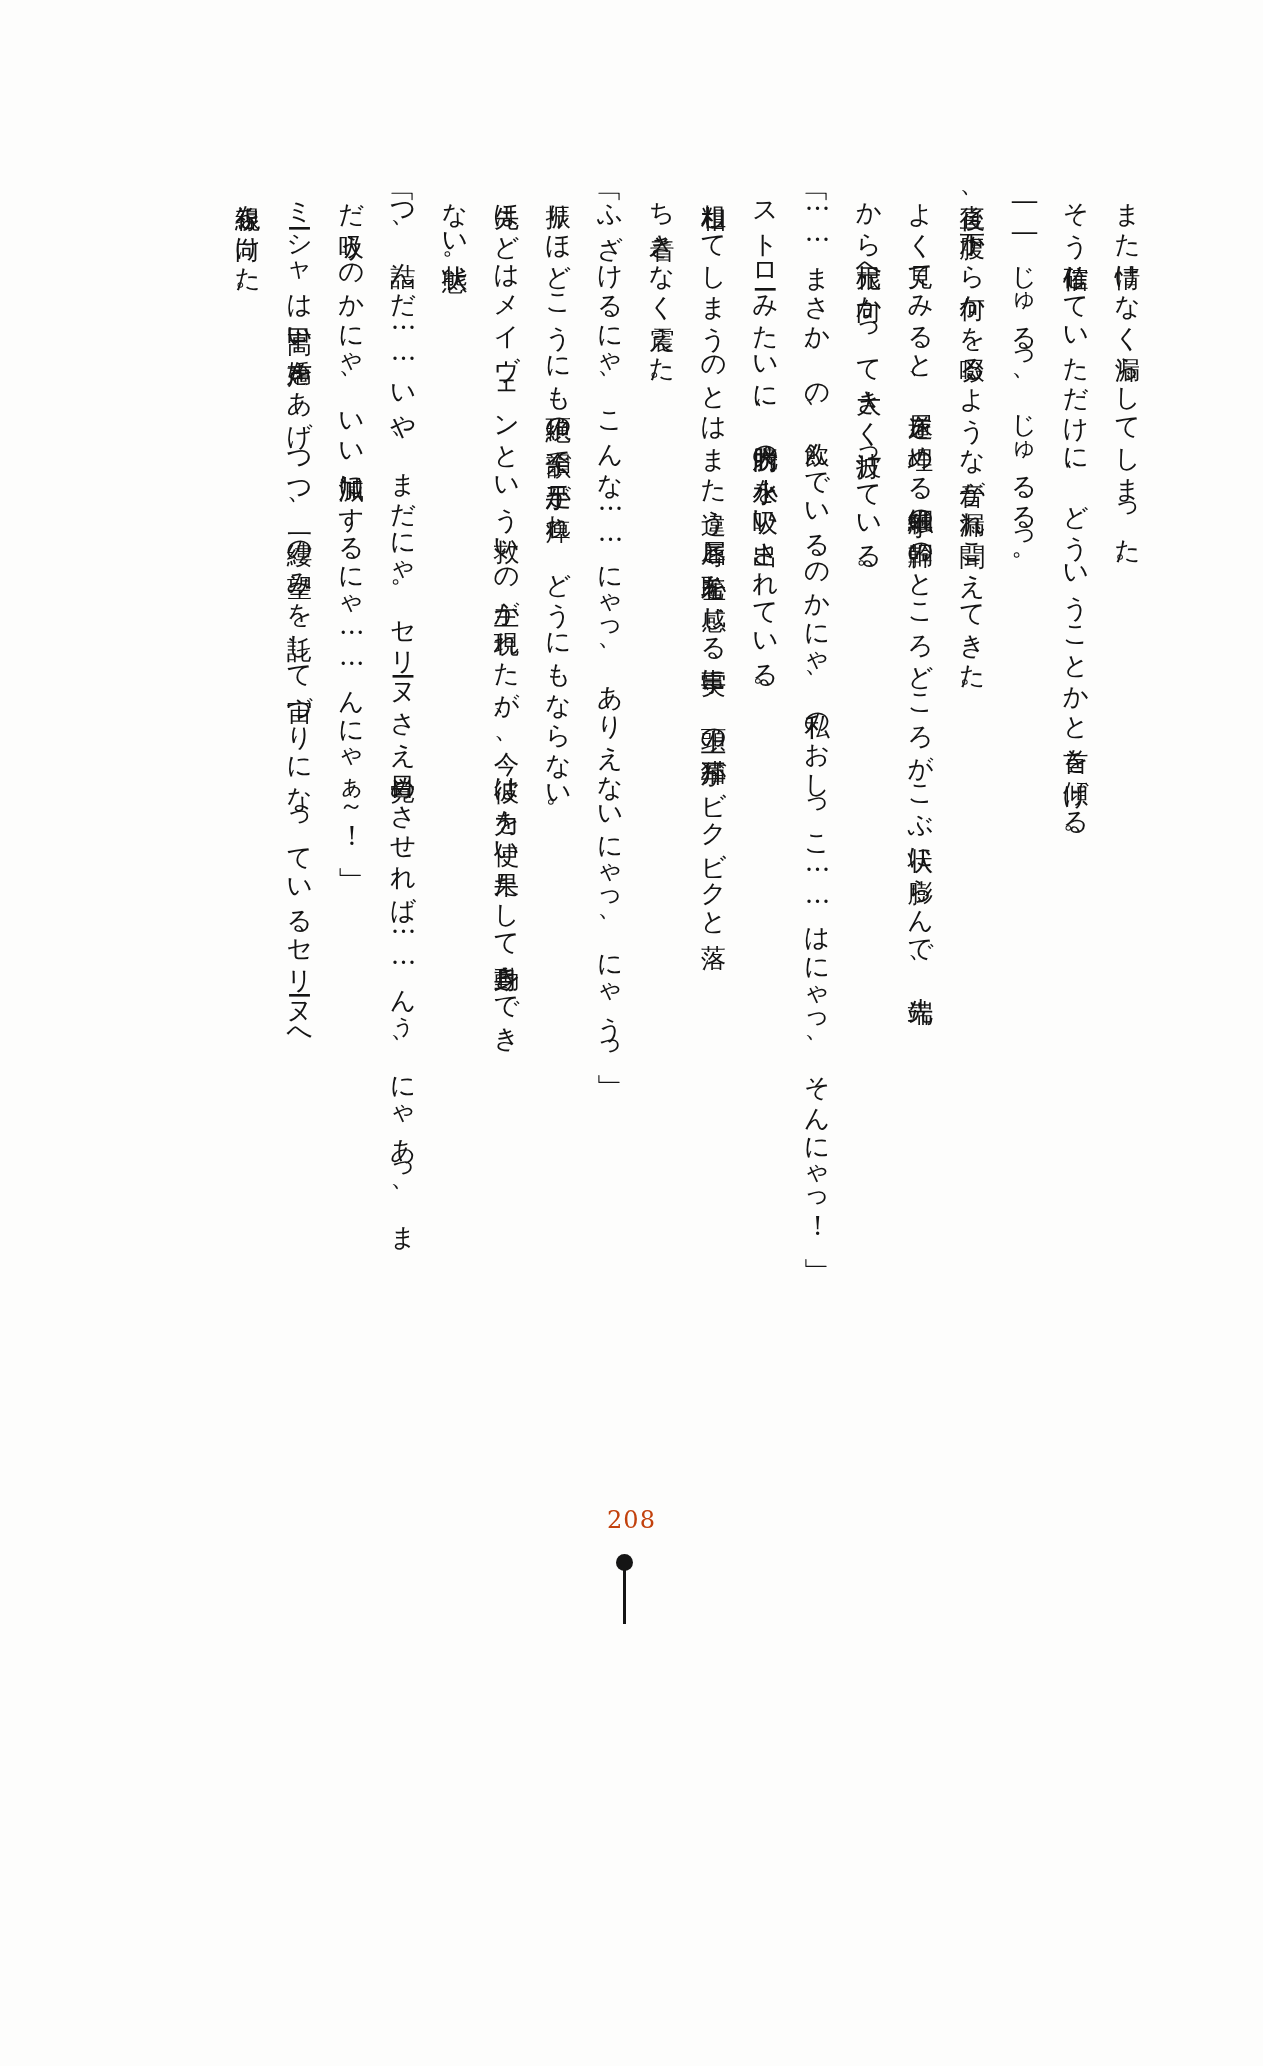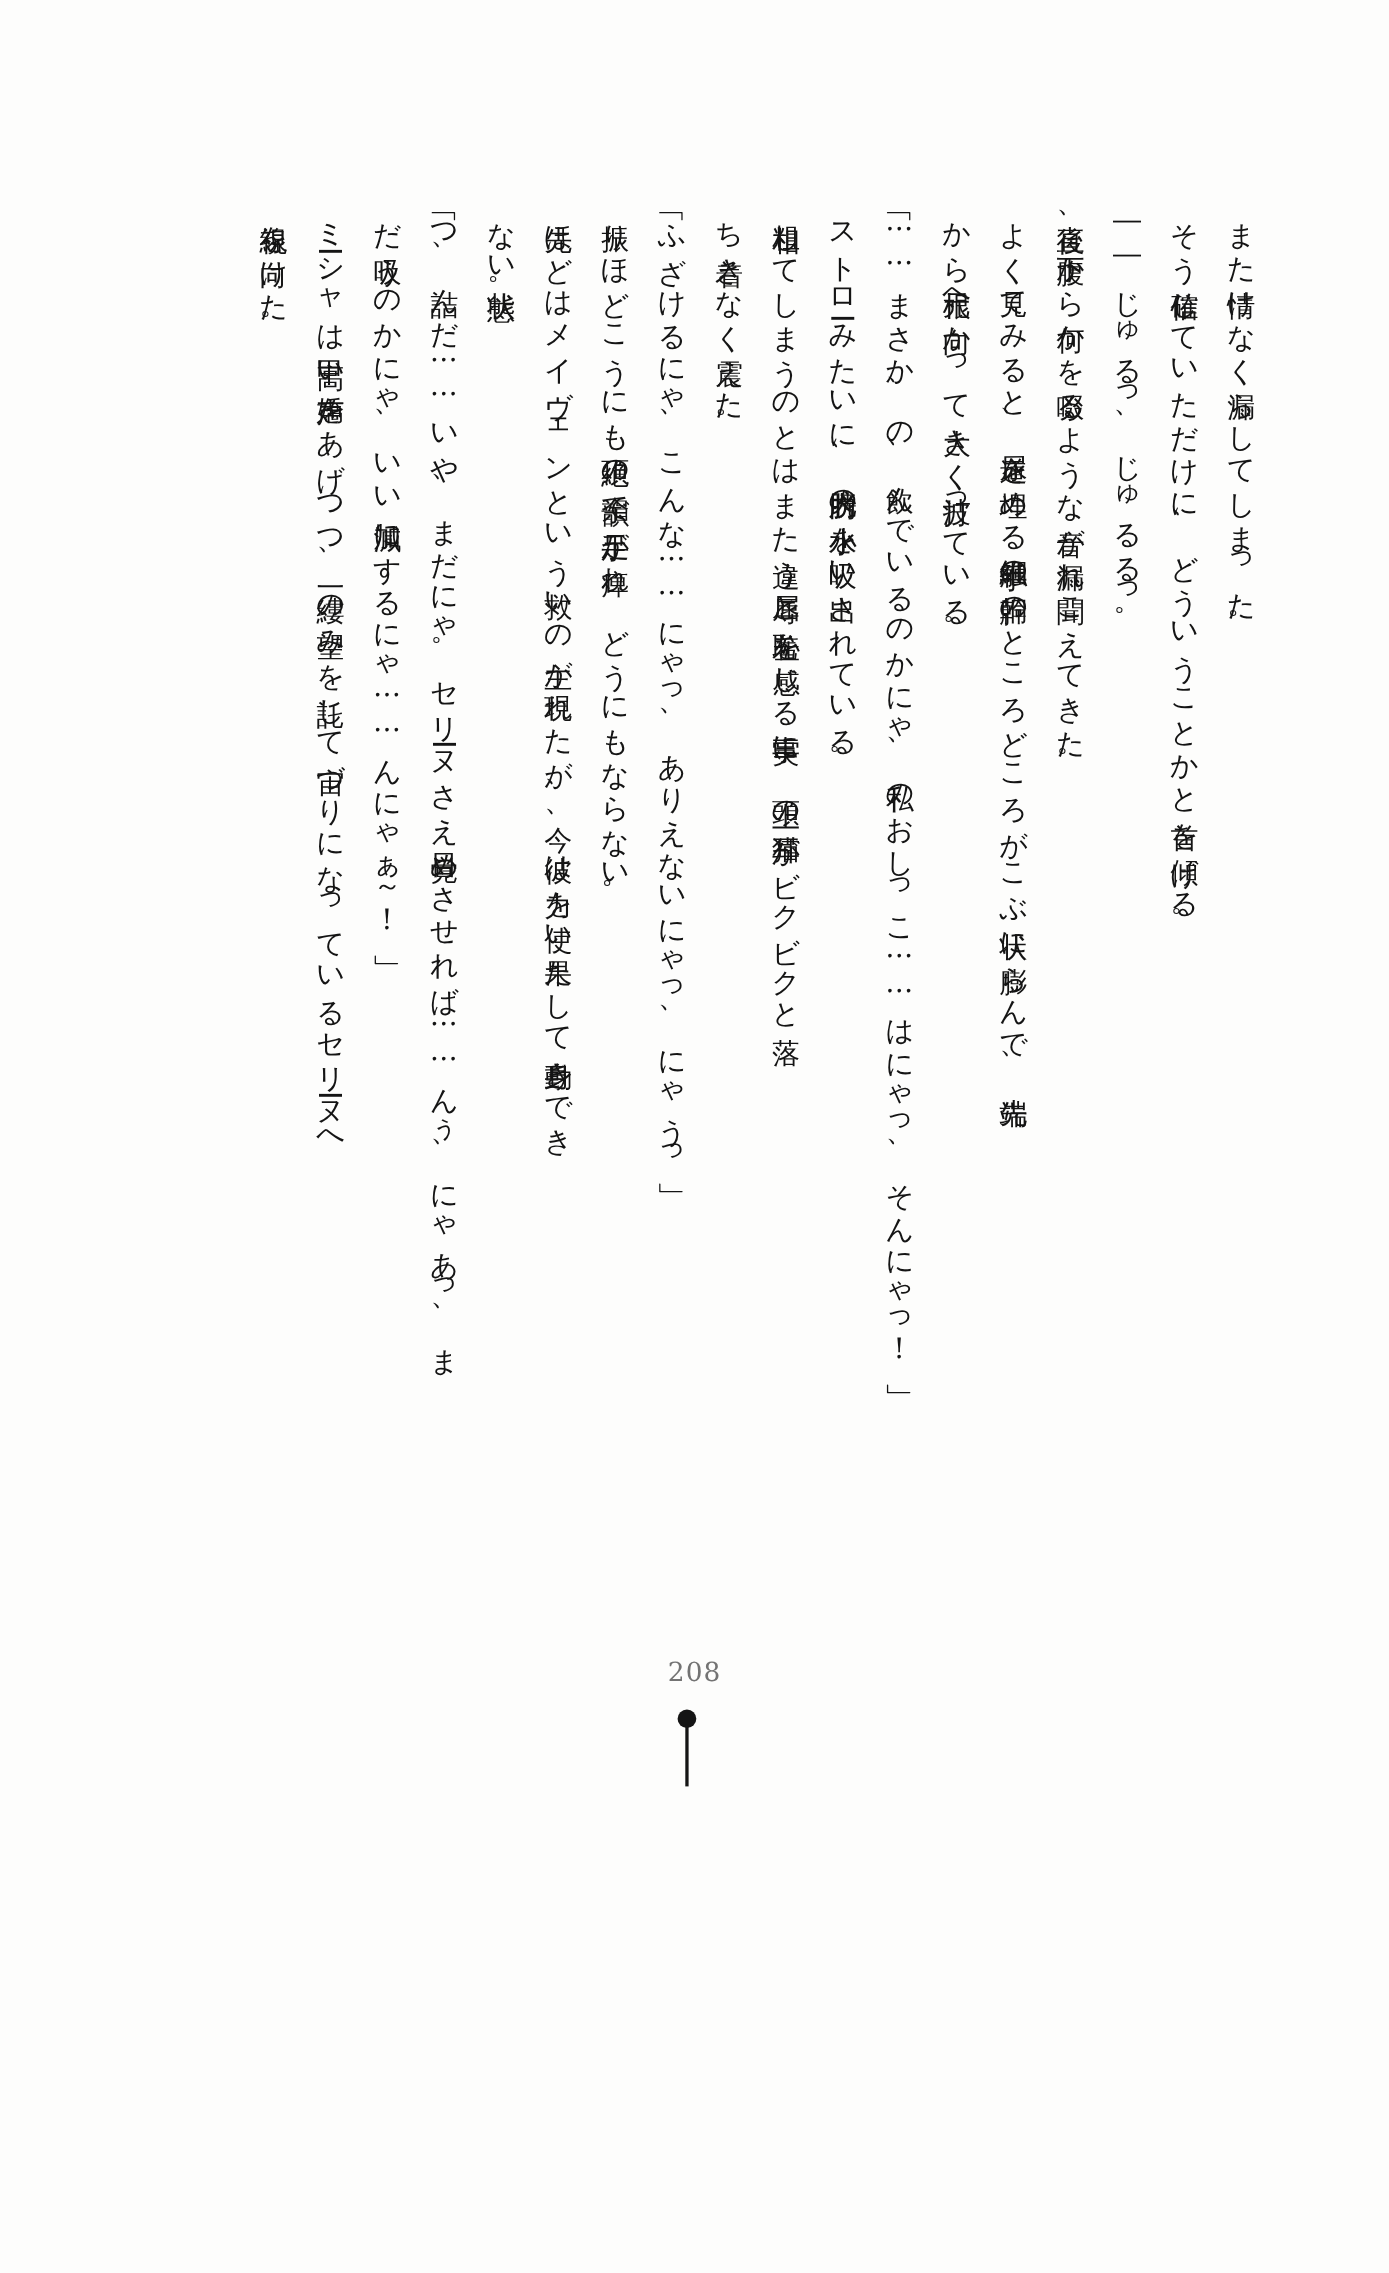--- a/index.html
+++ b/index.html
@@ -48,21 +48,21 @@
   }
 
   .page-number {
     position: absolute;
     left: 0;
     right: 0;
     top: 1506px;
     text-align: center;
     font-size: 24px;
     letter-spacing: 1px;
-    color: #737373;
+    color: #c2410c;
     font-family: "DejaVu Serif", "Liberation Serif", serif;
   }
 
   .footer-mark {
     position: absolute;
     left: 50%;
     top: 1554px;
     transform: translateX(-50%);
     width: 60px;
     height: 70px;

